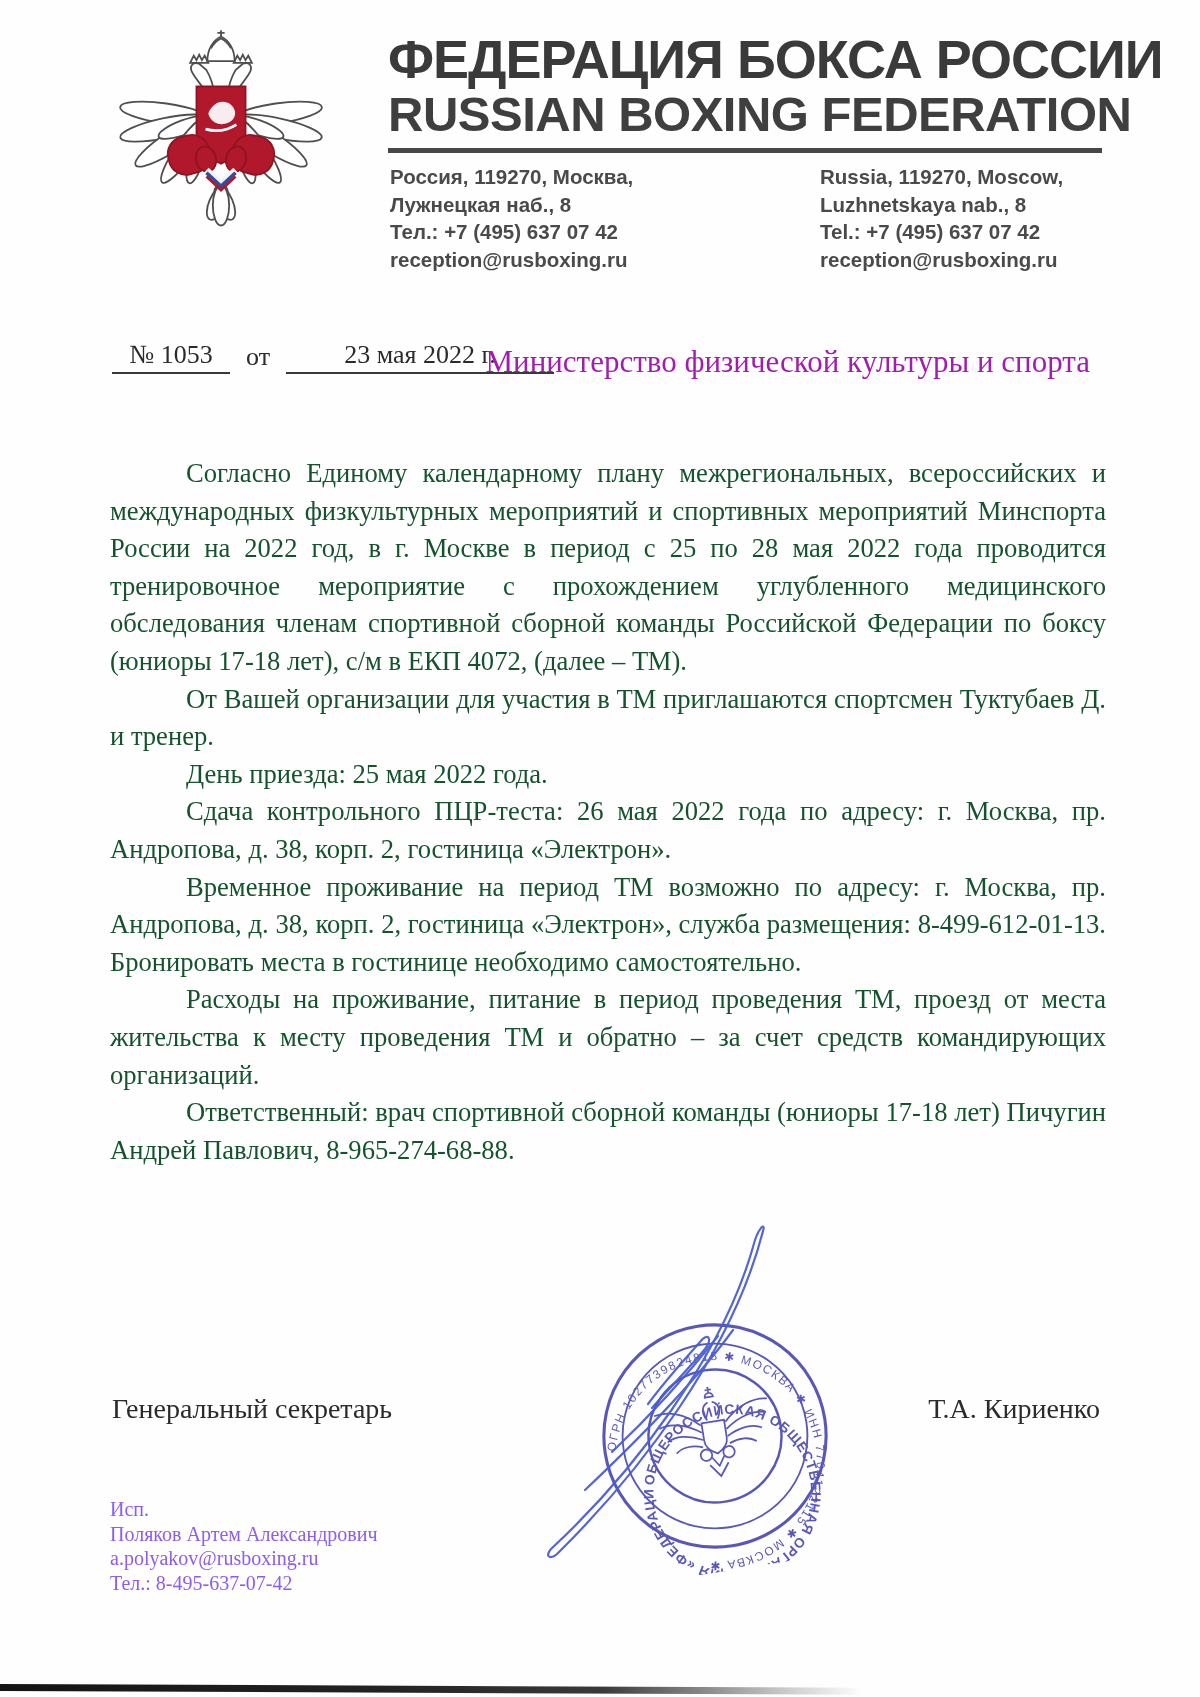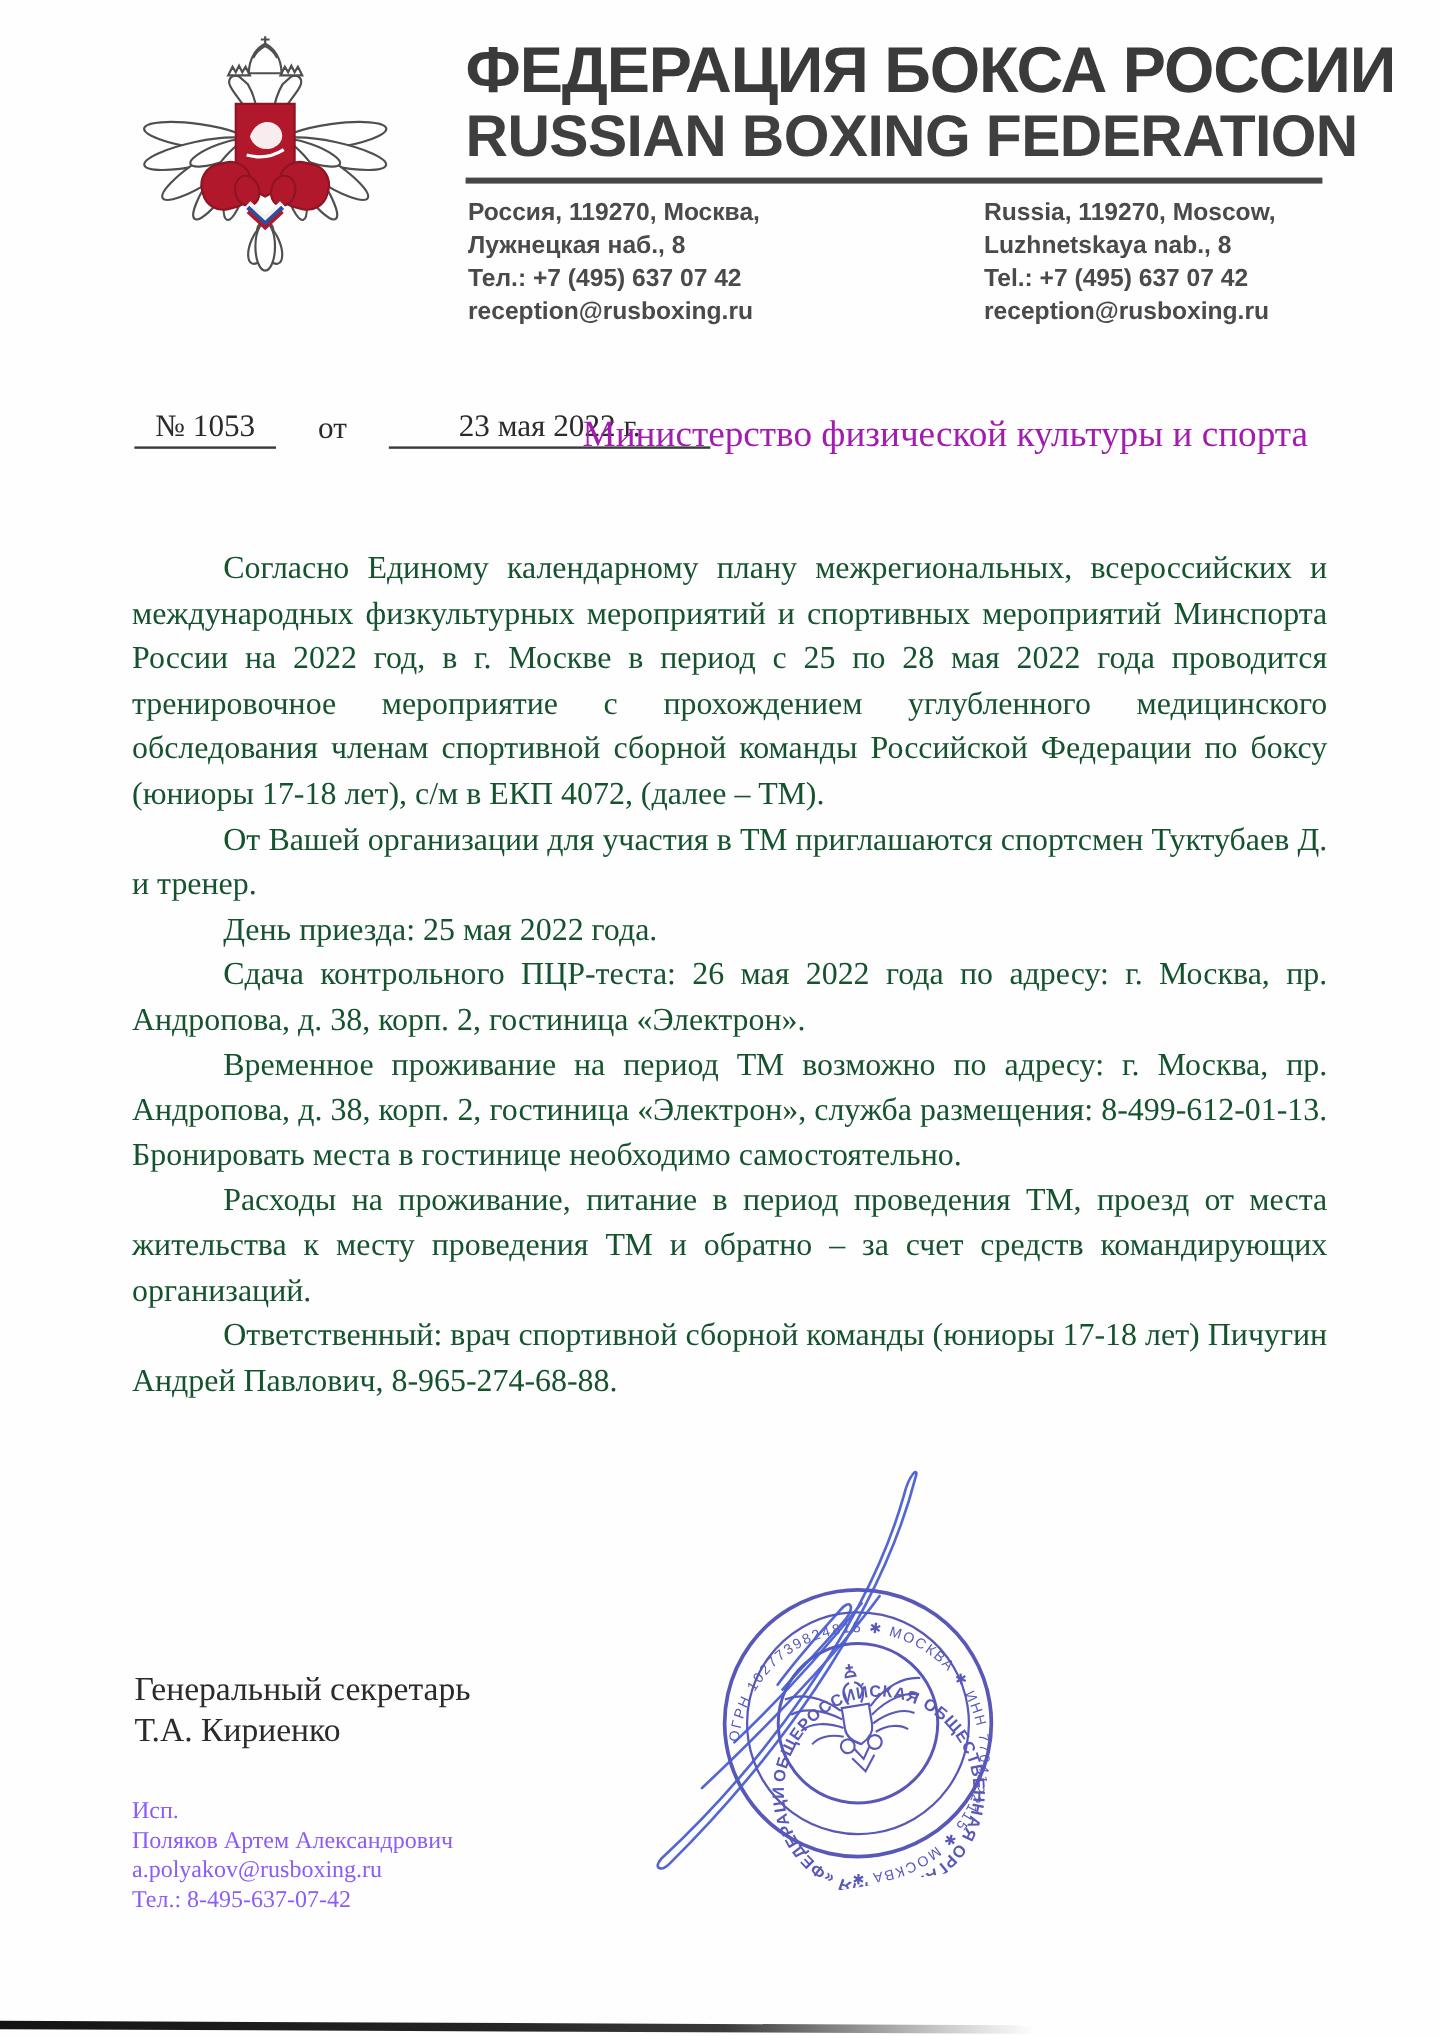--- a/index.html
+++ b/index.html
@@ -21,41 +21,41 @@
   .head-divider{height:5px;background:#474747;margin-top:7px;width:714px;}
   .addr-row{position:relative;margin-top:10px;height:120px;font-weight:bold;}
   .addr{
     font-family:"Liberation Sans",sans-serif;font-size:20.5px;line-height:27.5px;color:#4a4a4a;
   }
   .addr-ru{position:absolute;left:2px;top:0;}
   .addr-en{position:absolute;left:432px;top:0;}
   
   .refline{
     position:absolute;left:112px;top:296px;font-size:26px;line-height:30px;color:#2b2b2b;
-    display:flex;align-items:flex-end;gap:19px;
+    display:flex;align-items:flex-end;
   }
   .ref-underline{border-bottom:2px solid #3a3a3a;text-align:center;padding-bottom:2px;}
   .ref-num{width:118px;}
   .ref-ot{margin:0 16px 2px 16px;}
   .ref-date{width:268px;margin-top:44px;}
   
   .addressee{
     position:absolute;right:110px;top:342px;width:640px;text-align:right;
     font-size:31px;line-height:40px;color:#a21caf;
   }
   
   .body-text{
     position:absolute;left:110px;top:455px;width:996px;
     font-size:26.6px;line-height:37.6px;text-align:justify;color:#14532d;
   }
   .body-text p{margin:0;text-indent:76px;}
   
   .sig-row{
     position:absolute;left:112px;top:1392px;width:988px;display:flex;
-    justify-content:space-between;font-size:28px;line-height:34px;color:#2b2b2b;flex-direction:column;
+    justify-content:space-between;font-size:28px;line-height:34px;color:#2b2b2b;
   }
   
   .stamp{position:absolute;left:580px;top:1301px;width:270px;height:270px;opacity:.88;
          transform:rotate(-9deg);}
   .pen{position:absolute;left:0;top:0;width:1200px;height:1697px;pointer-events:none;}
   
   .executor{
     position:absolute;left:110px;top:1497px;font-size:20px;line-height:24.5px;color:#8b5cf6;
   }
   

